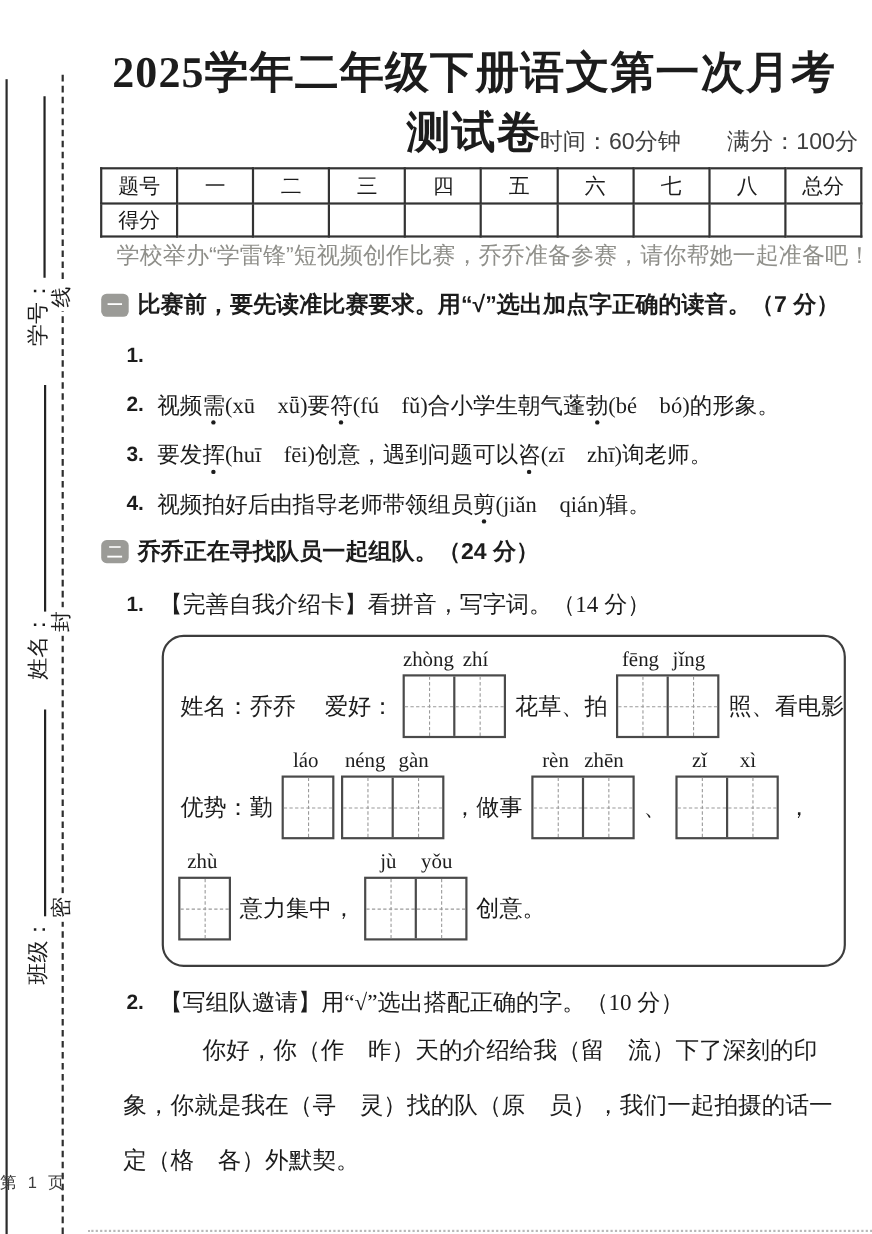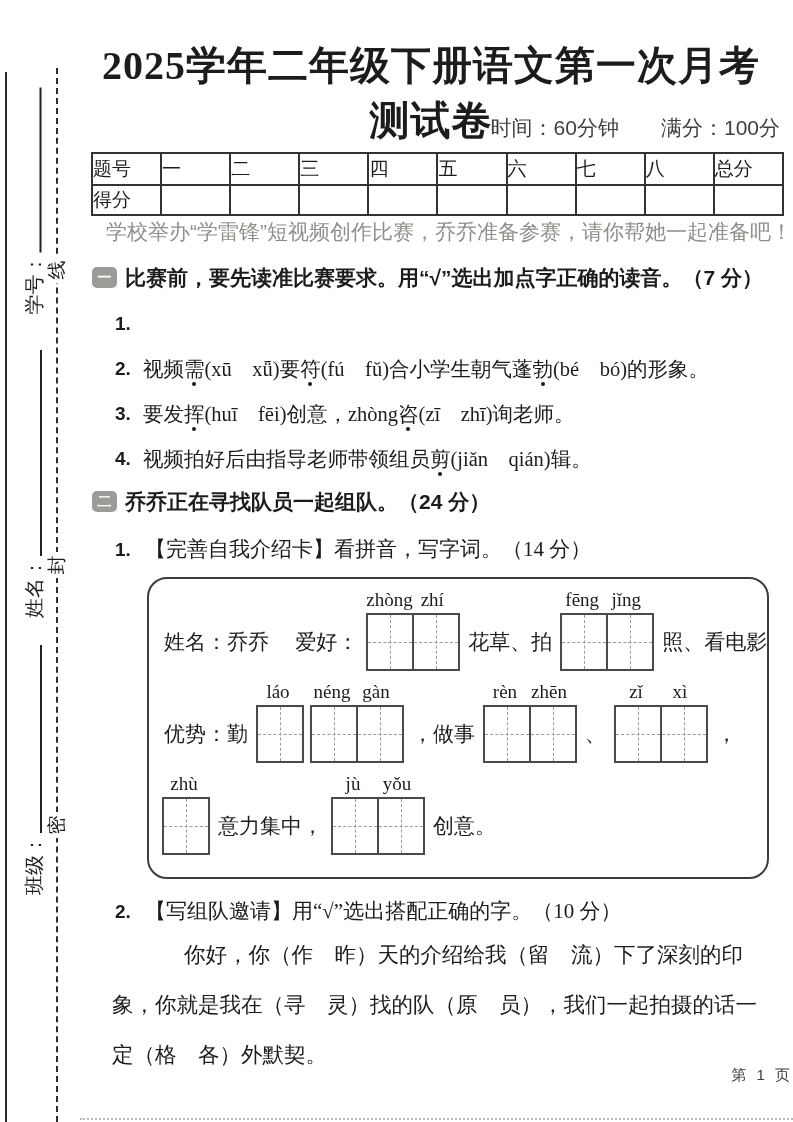--- a/index.html
+++ b/index.html
@@ -19,21 +19,21 @@
              transform:rotate(-90deg);background:#fff;font-size:19px;font-family:"Liberation Serif",serif;}
   .seal-c1{top:257px;}.seal-c2{top:552px;}.seal-c3{top:812px;}
   
   .title{position:absolute;left:85px;top:38px;width:692px;text-align:center;
          font-size:40px;font-weight:900;letter-spacing:1px;font-family:"Liberation Serif",serif;}
   .meta{position:absolute;left:90px;top:114px;width:690px;text-align:right;
         font-size:21px;font-family:"Liberation Sans","DejaVu Sans",sans-serif;color:#404040;}
   
   .score-table{position:absolute;left:91px;top:152px;width:693px;border-collapse:collapse;
                table-layout:fixed;font-size:19px;font-family:"Liberation Sans",sans-serif;}
-  .score-table td{border:2px solid #333;padding:0;}
+  .score-table td{border:2px solid #333;text-align:center;padding:0;}
   .score-table tr.hdr td{height:30px;}
   .score-table tr.scr td{height:28px;}
   
   .intro{position:absolute;left:106px;top:218px;width:695px;font-size:21px;font-weight:400;
          font-family:"Liberation Sans",sans-serif;}
   
   .sec-header{position:absolute;left:92px;width:690px;display:flex;align-items:flex-start;
               font-size:21px;font-weight:700;font-family:"Liberation Sans",sans-serif;line-height:27px;}
   .sec1{top:264px;}.sec2{top:488px;}
   .sec-icon{flex:0 0 auto;width:25px;height:21px;margin:3px 8px 0 0;border-radius:5px;
@@ -62,21 +62,21 @@
   .pinyin-row span{width:44px;text-align:center;}
   .wgrid{display:flex;border:2px solid #4a4a4a;}
   .wcell{width:44px;height:54px;position:relative;border-left:2px solid #4a4a4a;box-sizing:content-box;}
   .wcell:first-child{border-left:none;}
   .wcell::before{content:"";position:absolute;left:50%;top:0;bottom:0;border-left:1px dashed #9a9a9a;}
   .wcell::after{content:"";position:absolute;top:50%;left:0;right:0;border-top:1px dashed #9a9a9a;}
   
   .invite-para{position:absolute;left:112px;top:930px;width:666px;font-size:21.5px;
                line-height:50px;text-indent:72px;}
   
-  .footer{position:absolute;left:0;top:1066px;width:100%;text-align:right;font-size:15px;
+  .footer{position:absolute;left:0;top:1066px;width:100%;text-align:left;font-size:15px;
           color:#3c3c3c;font-family:"Liberation Sans",sans-serif;letter-spacing:3px;}
   .bottom-scan-line{position:absolute;left:80px;right:0;bottom:2px;border-top:2px dotted #b8b8b8;}
 </style>
 </head>
 <body>
 
 <div class="sheet">
 
   <div class="page-edge-line"></div>
   <div class="seal-dashed-line"></div>
@@ -139,21 +139,21 @@
   <div class="s1-items">
       <div class="q-item">
         <span class="q-num">1.</span>
       </div>
       <div class="q-item">
         <span class="q-num">2.</span>
         <span class="q-text"><span>视频</span><span class="dot">需</span><span>(xū　xǖ)要</span><span class="dot">符</span><span>(fú　fǔ)合小学生朝气蓬</span><span class="dot">勃</span><span>(bé　bó)的形象。</span></span>
       </div>
       <div class="q-item">
         <span class="q-num">3.</span>
-        <span class="q-text"><span>要发</span><span class="dot">挥</span><span>(huī　fēi)创意，zhòng</span><span class="dot">咨</span><span>(zī　zhī)询老师。</span></span>
+        <span class="q-text"><span>要发</span><span class="dot">挥</span><span>(huī　fēi)创意，遇到问题可以</span><span class="dot">咨</span><span>(zī　zhī)询老师。</span></span>
       </div>
       <div class="q-item">
         <span class="q-num">4.</span>
         <span class="q-text"><span>视频拍好后由指导老师带领组员</span><span class="dot">剪</span><span>(jiǎn　qián)辑。</span></span>
       </div>
     </div>
 
   <div class="sec-header sec2">
     <span class="sec-icon" style="background: rgb(155, 155, 151);">二</span>
     <span>乔乔正在寻找队员一起组队。（24 分）</span>

